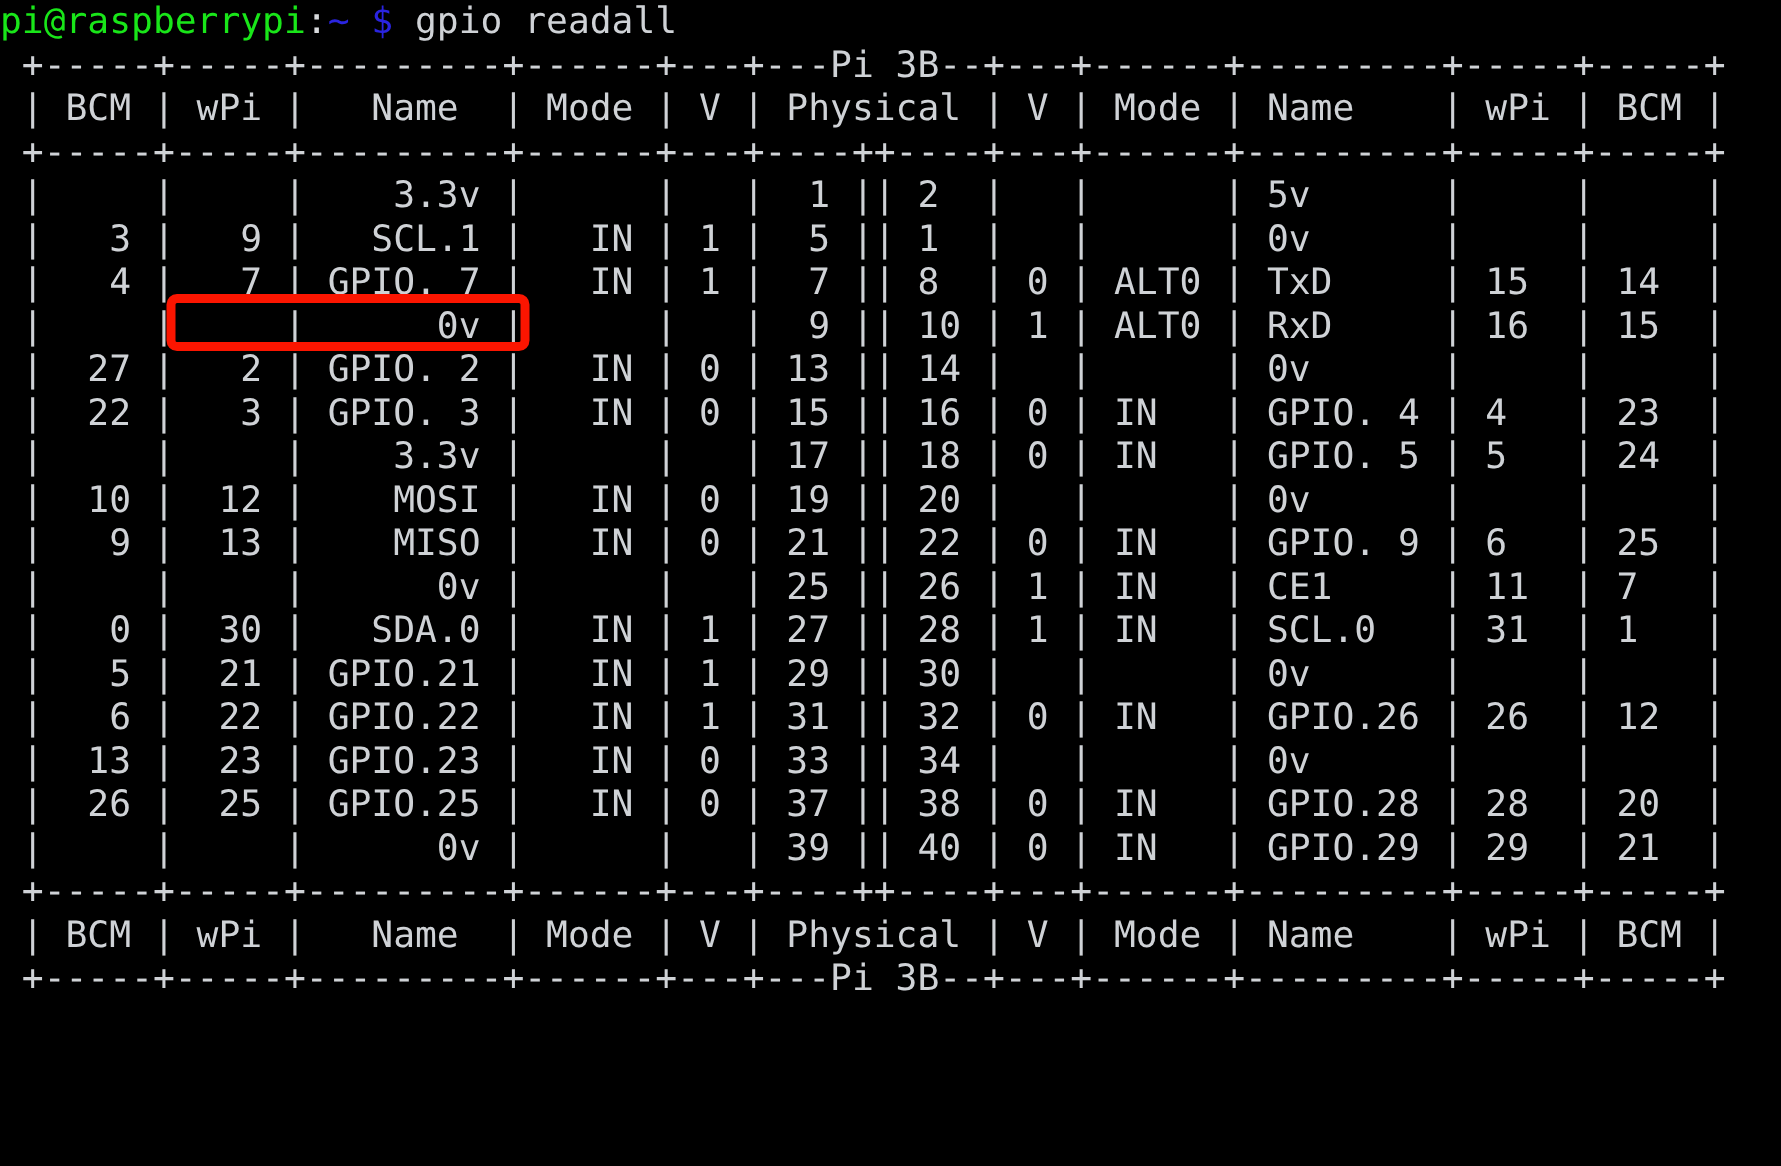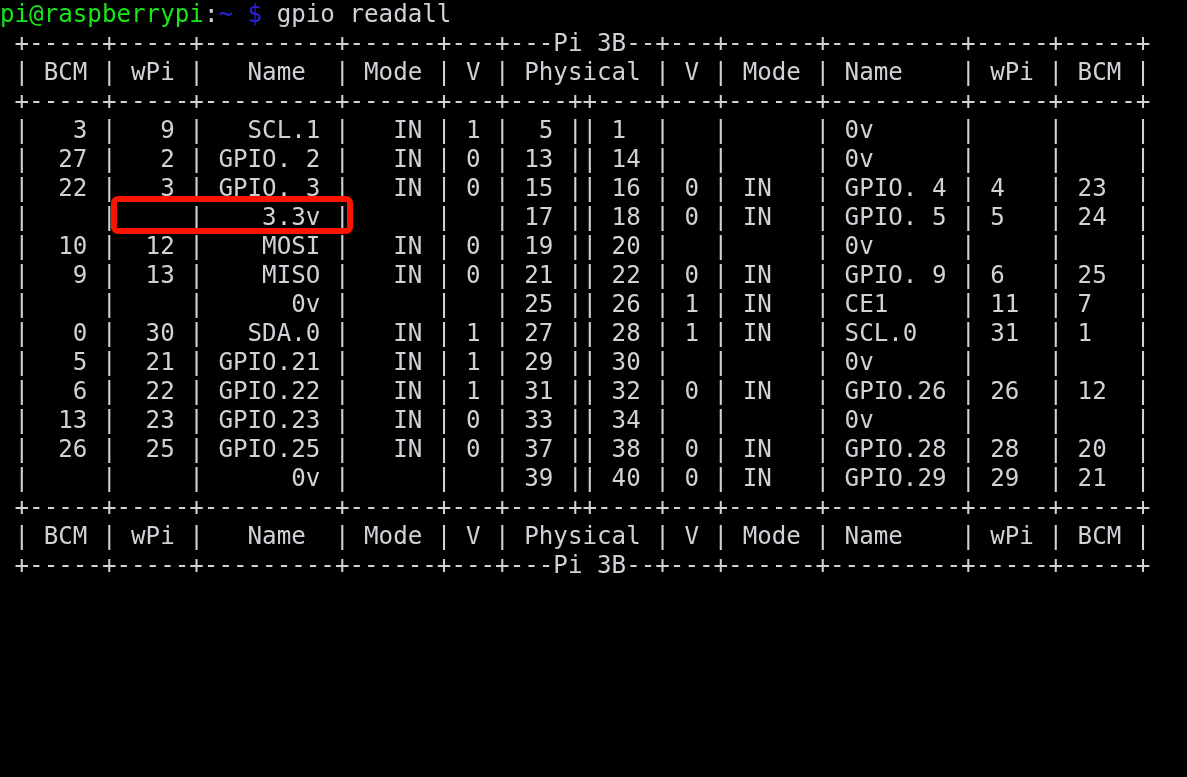--- a/index.html
+++ b/index.html
@@ -66,21 +66,24 @@
 <body>
 
 <div id="terminal">
 
   <div class="tline" id="prompt-line"><span class="c-green">pi@raspberrypi</span><span class="c-white">:</span><span class="c-blue">~</span><span class="c-white"> </span><span class="c-blue">$</span><span class="c-white"> </span><span class="c-cmd">gpio readall</span></div>
 
   <div id="table-output">
       <div class="tline"> +-----+-----+---------+------+---+---Pi 3B--+---+------+---------+-----+-----+</div>
       <div class="tline"> | BCM | wPi |   Name  | Mode | V | Physical | V | Mode | Name    | wPi | BCM |</div>
       <div class="tline"> +-----+-----+---------+------+---+----++----+---+------+---------+-----+-----+</div>
+      <div class="tline"> |     |     |    3.3v |      |   |  1 || 2  |   |      | 5v      |     |     |</div>
       <div class="tline"> |   3 |   9 |   SCL.1 |   IN | 1 |  5 || 1  |   |      | 0v      |     |     |</div>
+      <div class="tline"> |   4 |   7 | GPIO. 7 |   IN | 1 |  7 || 8  | 0 | ALT0 | TxD     | 15  | 14  |</div>
+      <div class="tline"> |     |     |      0v |      |   |  9 || 10 | 1 | ALT0 | RxD     | 16  | 15  |</div>
       <div class="tline"> |  27 |   2 | GPIO. 2 |   IN | 0 | 13 || 14 |   |      | 0v      |     |     |</div>
       <div class="tline"> |  22 |   3 | GPIO. 3 |   IN | 0 | 15 || 16 | 0 | IN   | GPIO. 4 | 4   | 23  |</div>
       <div class="tline"> |     |     |    3.3v |      |   | 17 || 18 | 0 | IN   | GPIO. 5 | 5   | 24  |</div>
       <div class="tline"> |  10 |  12 |    MOSI |   IN | 0 | 19 || 20 |   |      | 0v      |     |     |</div>
       <div class="tline"> |   9 |  13 |    MISO |   IN | 0 | 21 || 22 | 0 | IN   | GPIO. 9 | 6   | 25  |</div>
       <div class="tline"> |     |     |      0v |      |   | 25 || 26 | 1 | IN   | CE1     | 11  | 7   |</div>
       <div class="tline"> |   0 |  30 |   SDA.0 |   IN | 1 | 27 || 28 | 1 | IN   | SCL.0   | 31  | 1   |</div>
       <div class="tline"> |   5 |  21 | GPIO.21 |   IN | 1 | 29 || 30 |   |      | 0v      |     |     |</div>
       <div class="tline"> |   6 |  22 | GPIO.22 |   IN | 1 | 31 || 32 | 0 | IN   | GPIO.26 | 26  | 12  |</div>
       <div class="tline"> |  13 |  23 | GPIO.23 |   IN | 0 | 33 || 34 |   |      | 0v      |     |     |</div>

